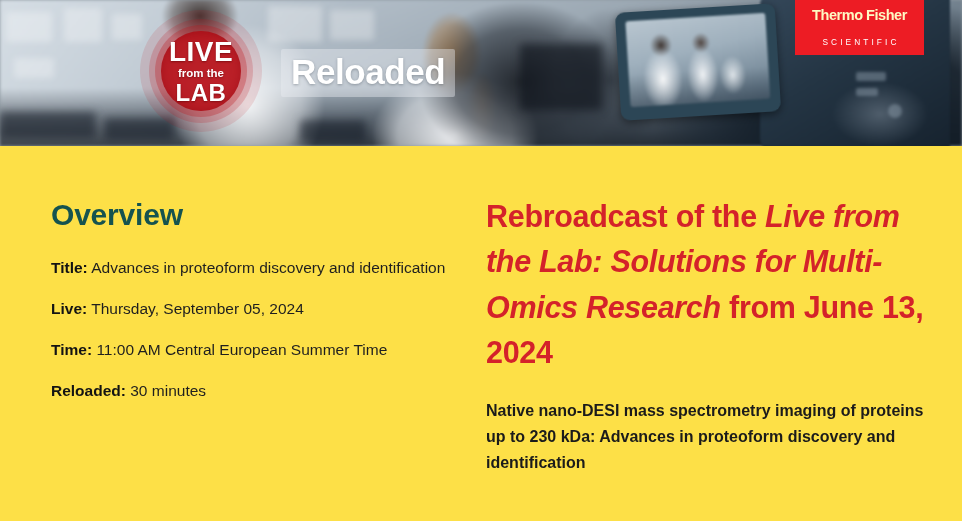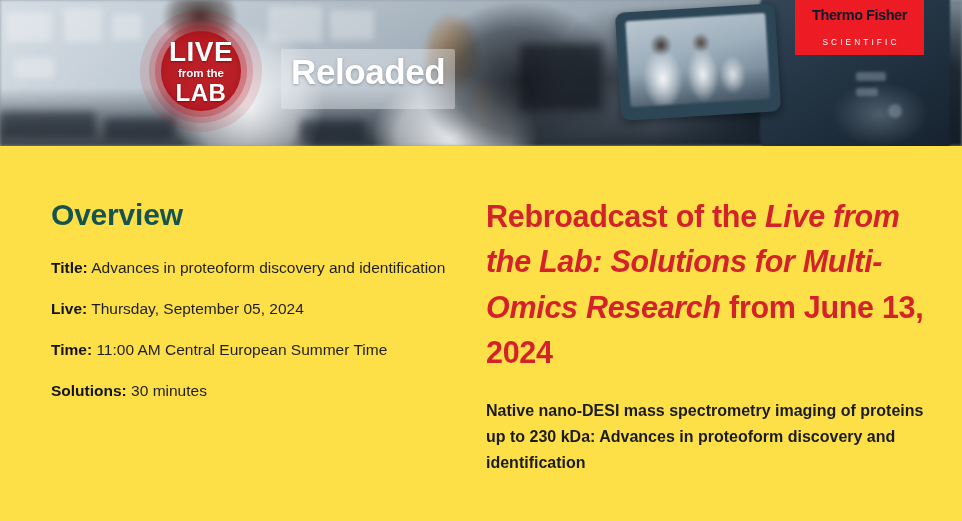--- a/index.html
+++ b/index.html
@@ -148,21 +148,21 @@
   }
   .live-text .l-live { font-size: 28px; font-weight: bold; letter-spacing: .5px; display: block; }
   .live-text .l-from { font-size: 11.5px; font-weight: bold; display: block; margin: 2px 0 1px; }
   .live-text .l-lab  { font-size: 24px; font-weight: bold; letter-spacing: .5px; display: block; }
 
   
   .reloaded {
     position: absolute;
     left: 281px;
     top: 49px;
-    padding: 3px 10px 17px;
+    padding: 3px 10px 5px;
     font-size: 35px;
     font-weight: bold;
     color: #ffffff;
     letter-spacing: -.4px;
     background: rgba(236,239,242,.42);
     border-radius: 2px;
     text-shadow: 0 1px 3px rgba(60,70,80,.40);
     user-select: none;
   }
 
@@ -174,21 +174,21 @@
     width: 129px;
     height: 55px;
     background: #ed1c24;
     display: flex;
     flex-direction: column;
     align-items: center;
     justify-content: center;
     user-select: none;
   }
   .tf-logo .tf-name {
-    color: #0f172a;
+    color: #fef9c3;
     font-size: 14.5px;
     font-weight: bold;
     letter-spacing: -.45px;
     line-height: 1.05;
     white-space: nowrap;
   }
   .tf-logo .tf-sub {
     color: #ffffff;
     font-size: 8.3px;
     font-weight: normal;
@@ -315,21 +315,21 @@
       <span class="meta-label">Live:</span>
       <span>Thursday, September 05, 2024</span>
     </p>
 
     <p class="meta-line">
       <span class="meta-label">Time:</span>
       <span>11:00 AM Central European Summer Time</span>
     </p>
 
     <p class="meta-line">
-      <span class="meta-label">Solutions:</span>
+      <span class="meta-label">Reloaded:</span>
       <span>30 minutes</span>
     </p>
   </section>
 
   <section class="col-right">
     <h2 class="rebroadcast"><span>Rebroadcast of the </span><span class="em">Live from the Lab: Solutions for Multi-Omics Research</span><span> from June 13, 2024</span></h2>
 
     <p class="subtitle">Native nano-DESI mass spectrometry imaging of proteins up to 230 kDa: Advances in proteoform discovery and identification</p>
   </section>
 

